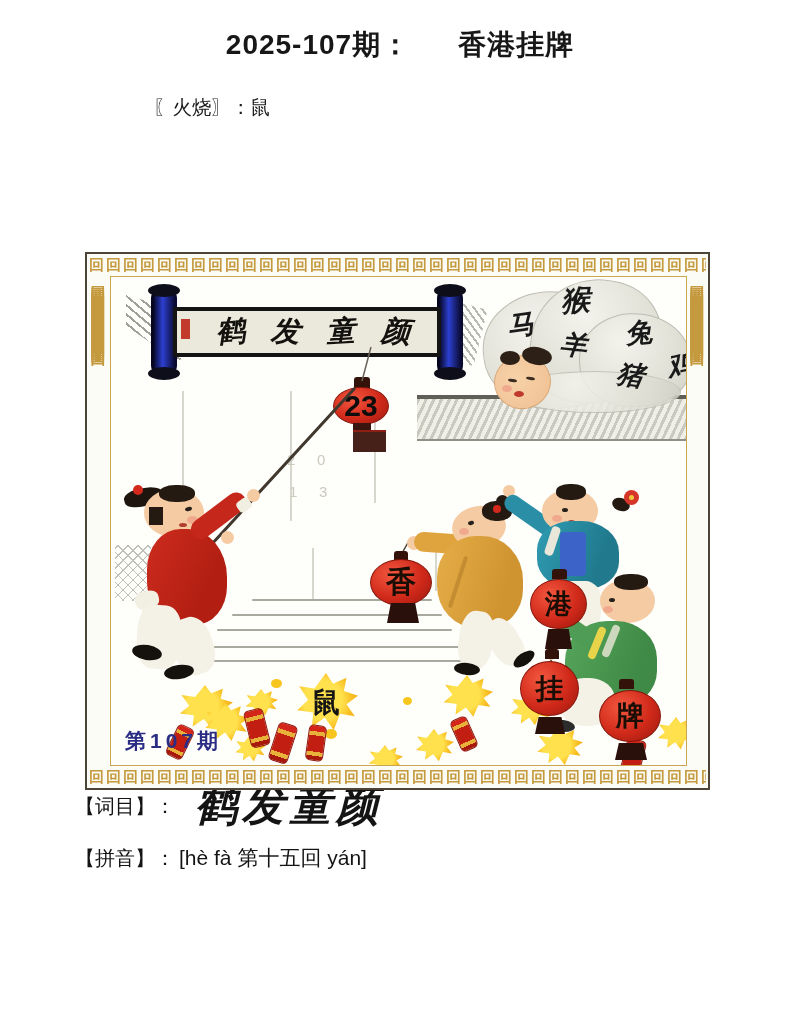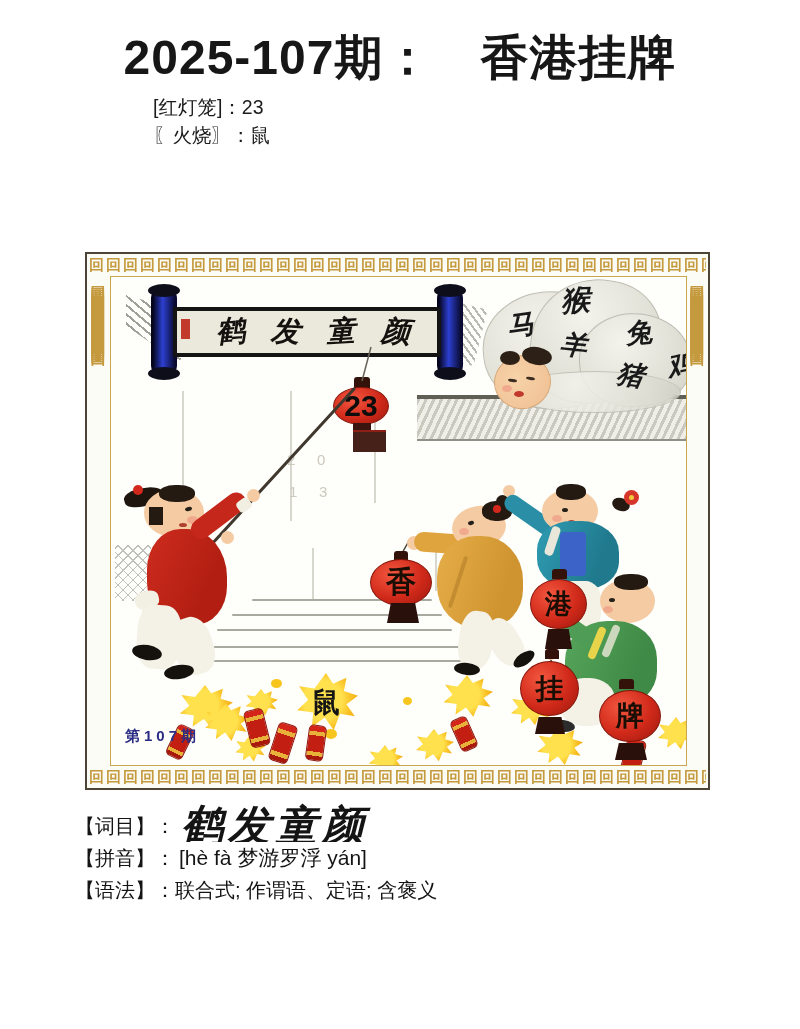--- a/index.html
+++ b/index.html
@@ -1,19 +1,19 @@
 <!DOCTYPE html>
 <html><head>
 <meta charset="utf-8">
 <style>
   * { margin:0; padding:0; box-sizing:border-box; }
   html,body { width:800px; height:1029px; background:#ffffff; font-family:"Liberation Sans",sans-serif; position:relative; overflow:hidden; }
 
   
-  .page-title { position:absolute; top:26px; left:0; width:100%; text-align:center; font-size:48px; font-weight:bold; color:#171717; letter-spacing:1px; white-space:nowrap; }
+  .page-title { position:absolute; top:26px; left:0; width:100%; text-align:center; font-size:28px; font-weight:bold; color:#171717; letter-spacing:1px; white-space:nowrap; }
   .title-gap { display:inline-block; width:48px; }
   .info-block { position:absolute; left:153px; top:94px; font-size:19.5px; color:#1b1b1b; line-height:27.5px; }
   .info-row { white-space:nowrap; }
 
   
   .frame { position:absolute; left:85px; top:252px; width:625px; height:538px; background:#fcfcf6; border:2px solid #4c4436; }
   .pat { position:absolute; color:#c59a3f; font-size:15px; line-height:20px; overflow:hidden; white-space:nowrap; letter-spacing:2px; font-weight:bold; user-select:none; }
   .pat-top { left:2px; top:1px; right:2px; height:20px; }
   .pat-bottom { left:2px; bottom:1px; right:2px; height:20px; }
   .pat-left { left:1px; top:20px; bottom:20px; width:20px; writing-mode:vertical-rl; }
@@ -219,42 +219,41 @@
   .sp5 { left:520px; top:470px; width:11px; height:9px; }
   .sp6 { left:352px; top:462px; width:9px;  height:8px; }
   .cracker { background:linear-gradient(#d3251a 0 16%,#e8b23a 16% 28%,#c21f12 28% 76%,#e8b23a 76% 88%,#a8180d 88%); border:1px solid #8d140c; border-radius:5px; z-index:9; }
   .c1 { left:136px; top:432px; width:20px; height:38px; transform:rotate(-14deg); }
   .c2 { left:162px; top:446px; width:20px; height:40px; transform:rotate(18deg); }
   .c3 { left:196px; top:448px; width:18px; height:36px; transform:rotate(8deg); }
   .c4 { left:344px; top:440px; width:18px; height:34px; transform:rotate(-24deg); }
   .c5 { left:512px; top:462px; width:20px; height:38px; transform:rotate(14deg); }
   .c6 { left:60px;  top:448px; width:18px; height:34px; transform:rotate(26deg); }
 
-  .issue-label { left:14px; top:450px; font-size:15px; font-weight:bold; color:#2b2d84; letter-spacing:4px; z-index:25; white-space:nowrap; }
+  .issue-label { left:14px; top:450px; font-size:21px; font-weight:bold; color:#2b2d84; letter-spacing:4px; z-index:25; white-space:nowrap; }
   .watermark { left:62px; top:423px; font-size:25px; font-weight:bold; color:#2fb13a; letter-spacing:1px; opacity:.92; z-index:30; white-space:nowrap; }
 
   .overlay-svg { left:0; top:0; width:577px; height:490px; z-index:7; }
 
   
   .def-block { position:absolute; left:75px; top:790px; width:722px; color:#141414; }
   .def-row { display:flex; align-items:baseline; white-space:nowrap; font-size:20px; line-height:32px; overflow:hidden; }
-  .def-row-tall { height:52px; align-items:flex-end; }
+  .def-row-tall { height:52px; align-items:flex-start;gap:14px; }
   .def-label { flex:0 0 auto; }
   .def-calligraphy { font-family:"DejaVu Serif",serif; font-style:italic; font-weight:bold; font-size:42px; letter-spacing:5px; margin-left:6px; }
   .def-pinyin { font-size:21px; margin-left:4px; }
 </style>
 </head>
 <body>
 
 <div class="page-title">
   <span>2025-107期：</span><span class="title-gap"></span><span>香港挂牌</span>
 </div>
 
 <div class="info-block">
-  <div class="info-row"><span>[红灯笼]：</span><span>23</span></div>
   <div class="info-row"><span>〖火烧〗：</span><span>鼠</span></div>
 </div>
 
 <div class="frame">
   <div class="pat pat-top">回回回回回回回回回回回回回回回回回回回回回回回回回回回回回回回回回回回回回回回回回回</div>
   <div class="pat pat-bottom">回回回回回回回回回回回回回回回回回回回回回回回回回回回回回回回回回回回回回回回回回回</div>
   <div class="pat pat-left">回回回回回回回回回回回回回回回回回回回回回回回回回回回回回回回回回回</div>
   <div class="pat pat-right">回回回回回回回回回回回回回回回回回回回回回回回回回回回回回回回回回回</div>
 
   <div class="scene">
@@ -462,19 +461,15 @@
   </div>
 </div>
 
 <div class="def-block">
   <div class="def-row def-row-tall">
     <span class="def-label">【词目】：</span>
     <span class="def-calligraphy">鹤发童颜</span>
   </div>
   <div class="def-row">
     <span class="def-label">【拼音】：</span>
-    <span class="def-pinyin">[hè fà 梦游罗浮 yán]</span>
-  </div>
-  <div class="def-row">
-    <span class="def-label">【语法】：</span>
-    <span>联合式; 作谓语、定语; 含褒义</span>
+    <span class="def-pinyin">[hè fà 第十五回 yán]</span>
   </div>
 </div>
 
 </body></html>

